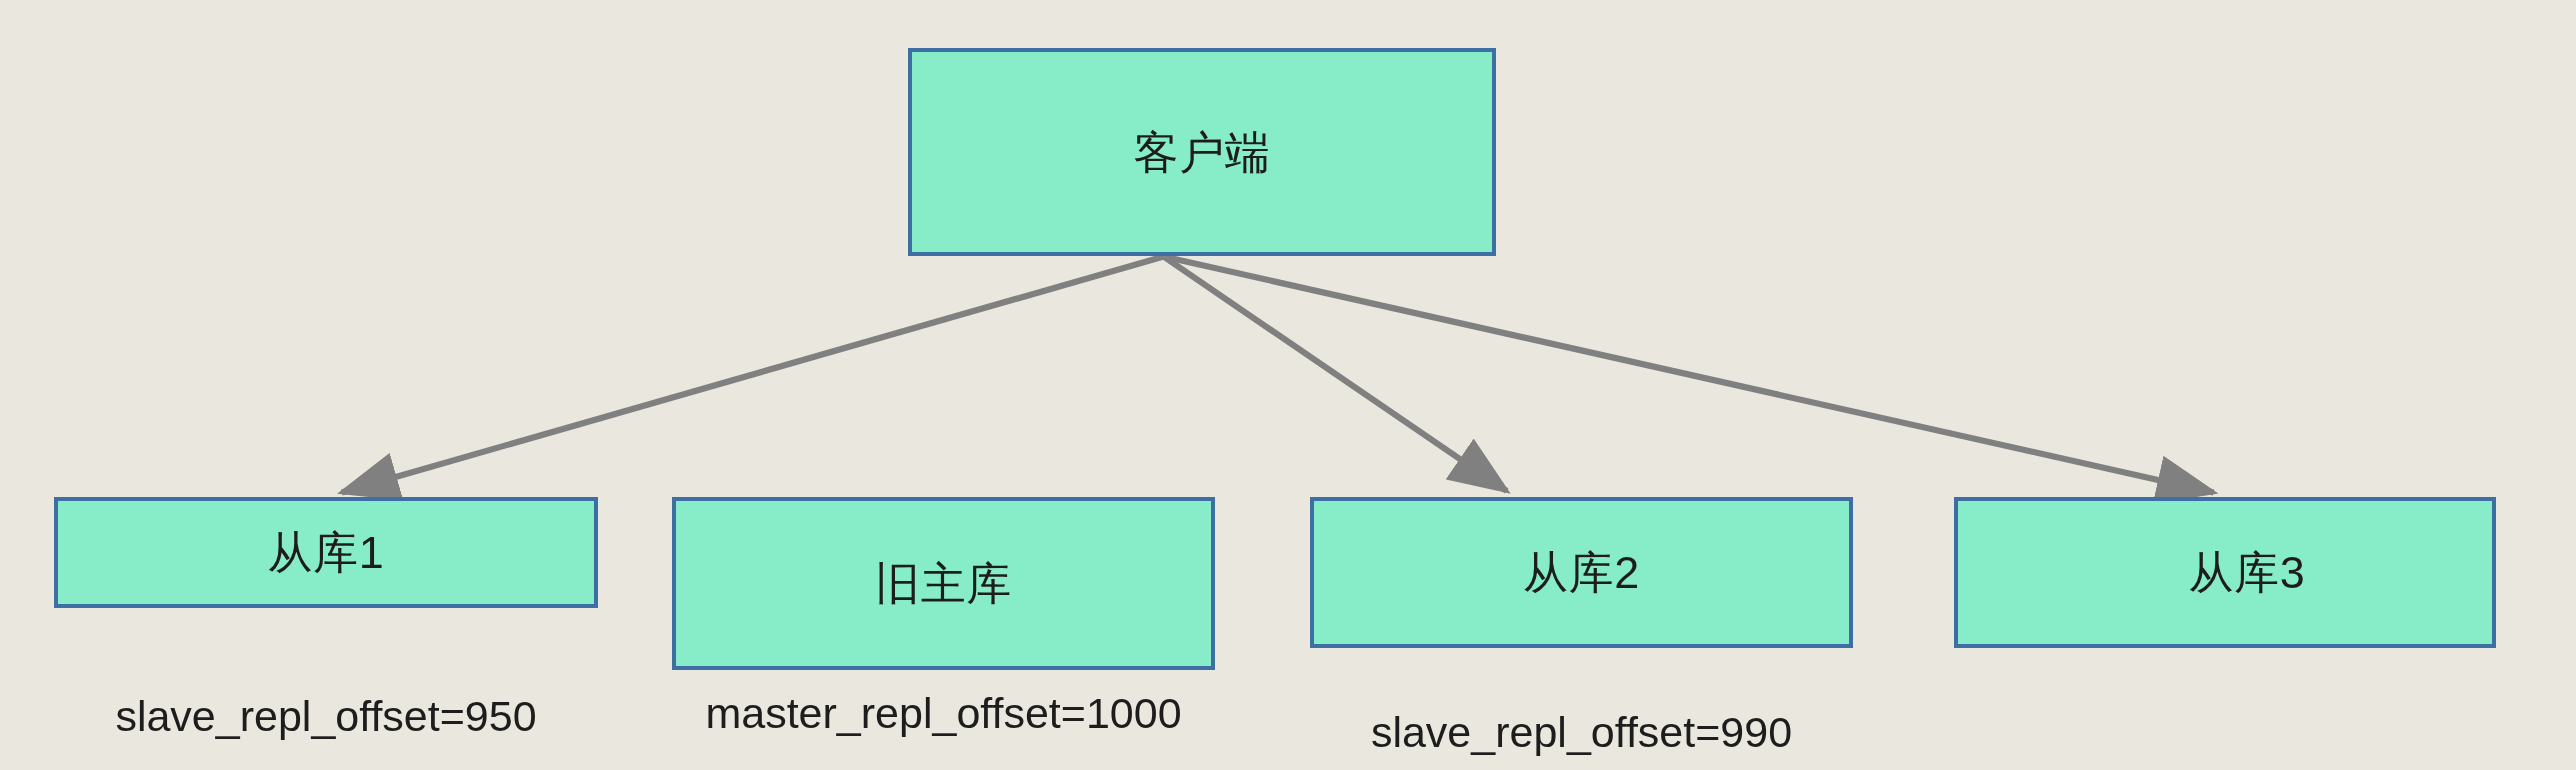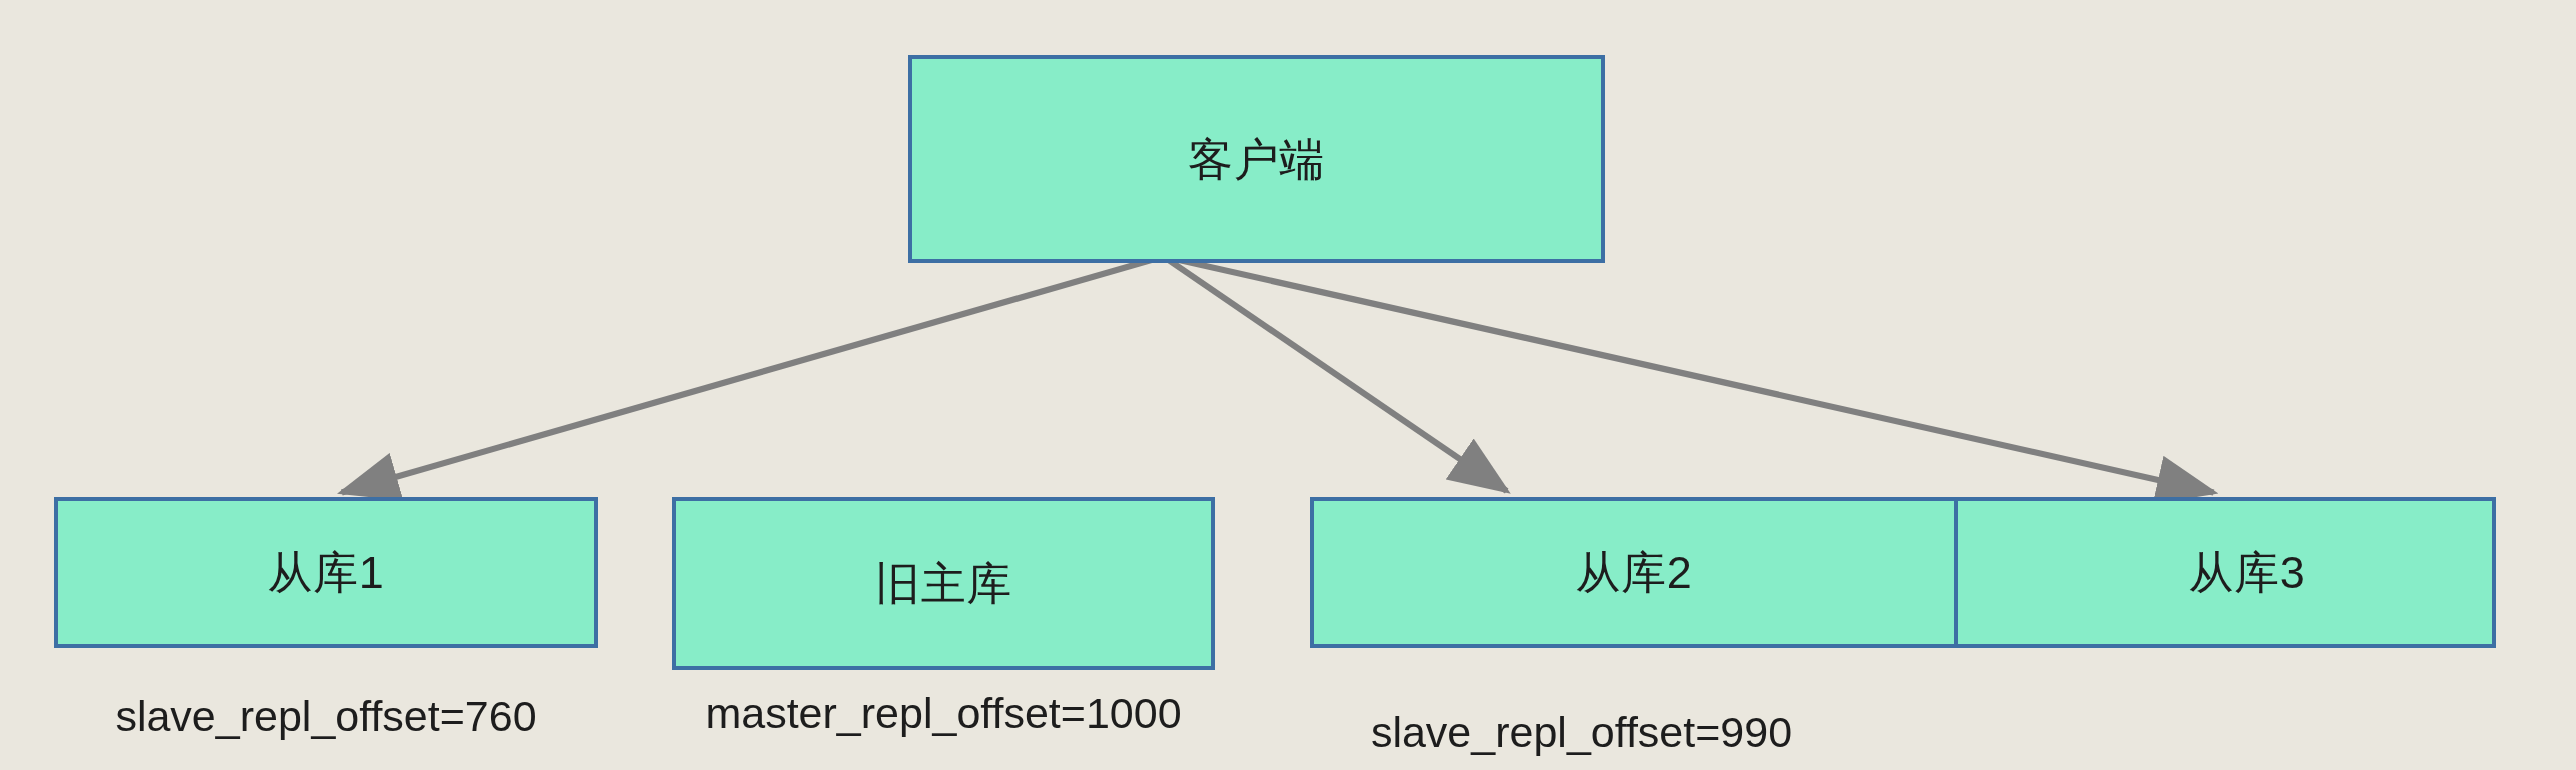--- a/index.html
+++ b/index.html
@@ -46,24 +46,24 @@
   .caption {
     position: absolute;
     font-size: 43px;
     color: #1d1d1d;
     line-height: 1;
     white-space: nowrap;
     text-align: center;
   }
 
   
-  #node-client   { left: 908px; top: 55px;  width: 697px; height: 208px; align-items: center; }
-  #node-slave1   { left: 54px;   top: 497px; width: 544px; height: 151px; }
+  #node-client   { left: 908px; top: 48px;  width: 588px; height: 208px; align-items: center; }
+  #node-slave1   { left: 54px;   top: 497px; width: 544px; height: 111px; }
   #node-oldmaster{ left: 672px;  top: 497px; width: 543px; height: 173px; }
-  #node-slave2   { left: 1310px; top: 497px; width: 648px; height: 151px; align-items: center; }
+  #node-slave2   { left: 1310px; top: 497px; width: 543px; height: 151px; align-items: center; }
   #node-slave3   { left: 1954px; top: 497px; width: 542px; height: 151px; padding-left: 44px; }
 
   #caption-slave1    { left: 54px;   top: 695px; width: 544px; }
   #caption-oldmaster { left: 672px;  top: 692px; width: 543px; }
   #caption-slave2    { left: 1310px; top: 695px; width: 543px; margin-top: 16px; }
   #caption-slave3    { left: 1954px; top: 695px; width: 542px; }
 </style>
 </head>
 <body>
 
@@ -102,21 +102,21 @@
   </div>
 
   <div class="node" id="node-slave2">
     <span class="node-label">从库2</span>
   </div>
 
   <div class="node" id="node-slave3">
     <span class="node-label">从库3</span>
   </div>
 
-  <div class="caption" id="caption-slave1">slave_repl_offset=760</div>
+  <div class="caption" id="caption-slave1">slave_repl_offset=950</div>
 
   <div class="caption" id="caption-oldmaster">master_repl_offset=1000</div>
 
   <div class="caption" id="caption-slave2">slave_repl_offset=990</div>
 
 
 </div>
 
 
 </body></html>

